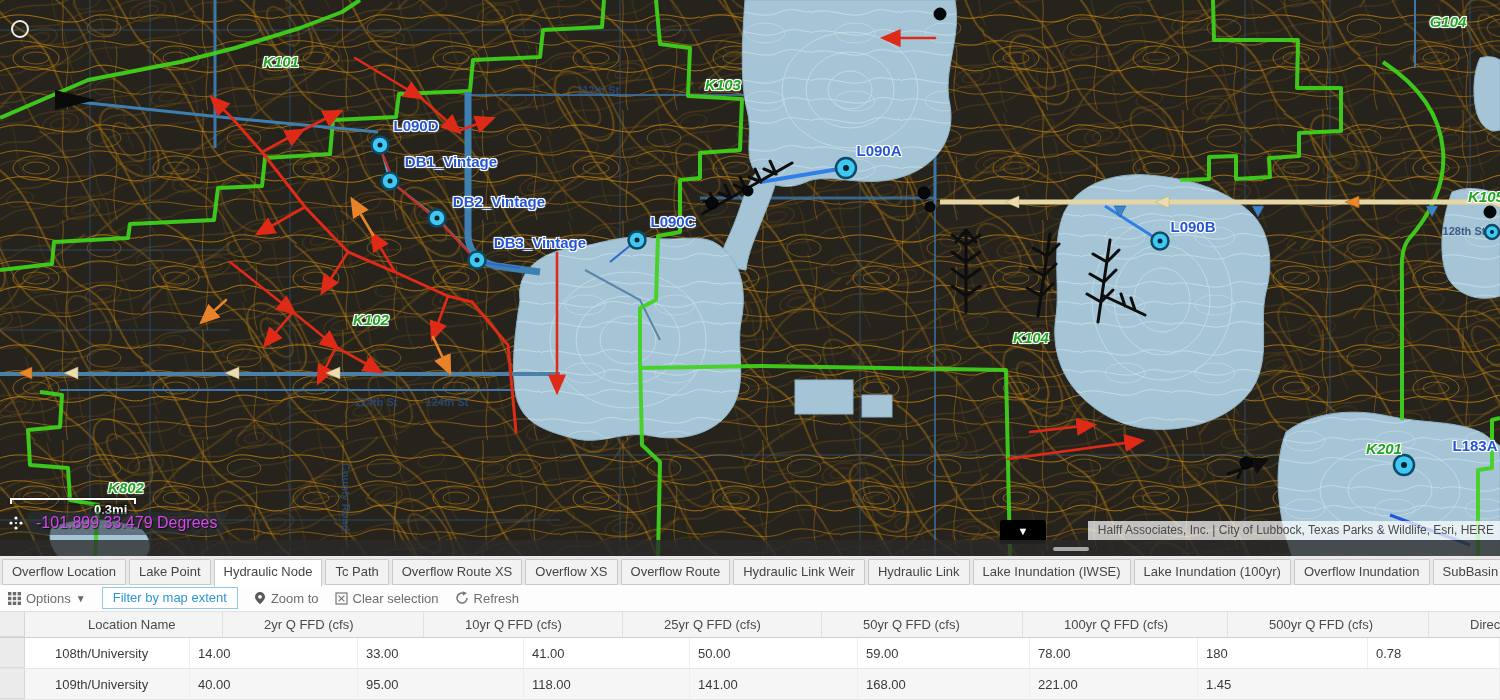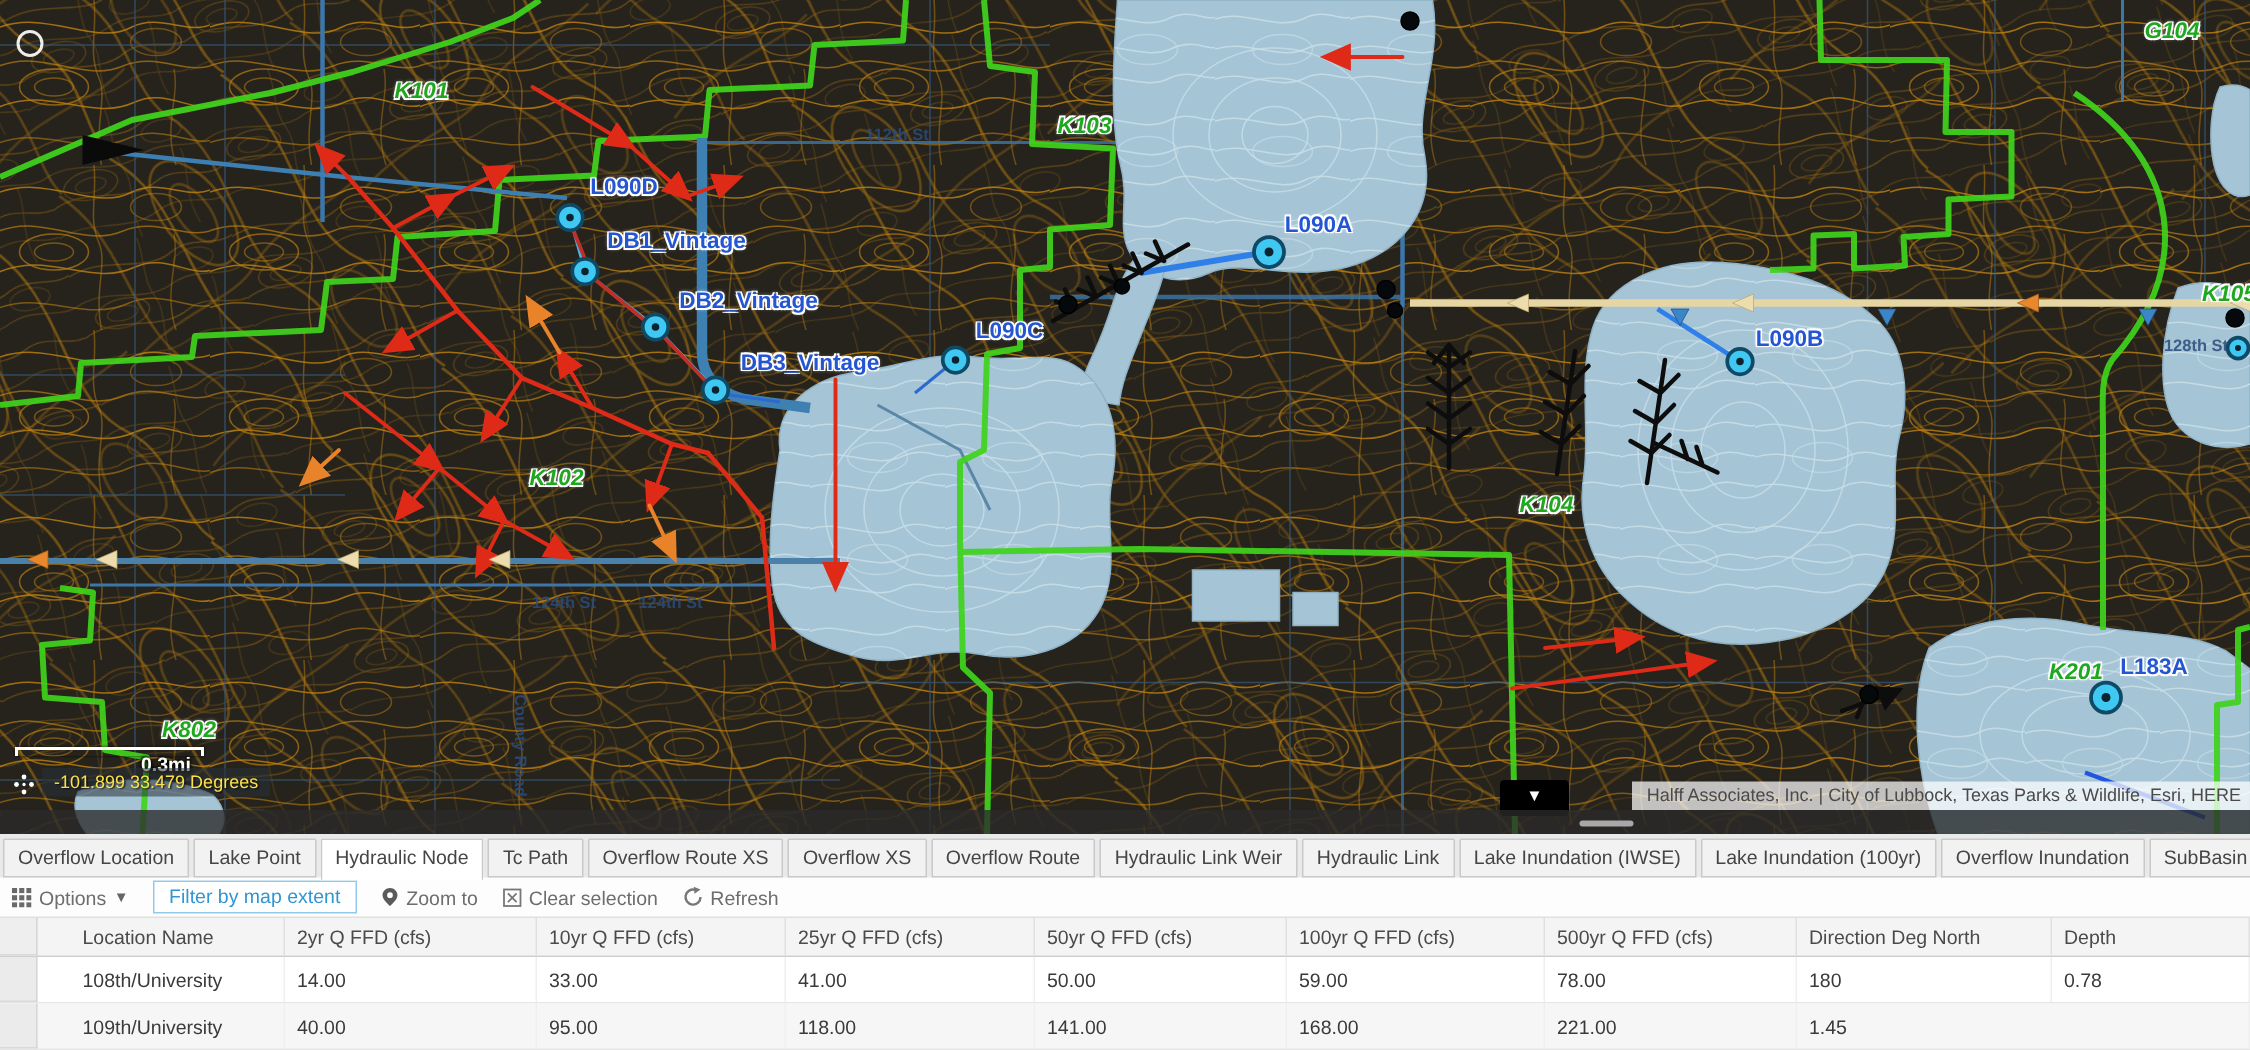--- a/index.html
+++ b/index.html
@@ -15,22 +15,22 @@
   .region-label { color:#1fa81f; font-style:italic; font-size:15px; }
   .node-label   { color:#2456d4; font-size:15px; }
   .street-label { color:#2b4c7c; font-size:11px; font-weight:bold; opacity:.85; text-shadow:none; }
 
   #scalebar { position:absolute; left:8px; top:494px; width:150px; height:30px; color:#fff; }
   #scalebar .bar { position:absolute; left:2px; top:4px; width:126px; height:6px;
     border-left:2px solid #fff; border-right:2px solid #fff; border-top:2px solid #fff;
     box-shadow:0 0 2px rgba(0,0,0,.8); }
   #scalebar .txt { position:absolute; left:86px; top:8px; font-size:13px; font-weight:bold;
     text-shadow:1px 1px 2px #000,-1px -1px 2px #000; }
-  #coords { position:absolute; left:28px; top:512px; background:rgba(40,50,55,.55); color:#fde047;
-    font-size:12px; padding:2px 8px 3px; border-radius:2px; text-shadow:1px 1px 1px rgba(0,0,0,.7); }
+  #coords { position:absolute; left:28px; top:512px; background:rgba(40,50,55,.55); color:#d946ef;
+    font-size:16px; padding:2px 8px 3px; border-radius:2px; text-shadow:1px 1px 1px rgba(0,0,0,.7); }
   #coord-icon { position:absolute; left:8px; top:515px; }
   #nav-circle { position:absolute; left:11px; top:20px; width:18px; height:18px;
     border:2px solid #fff; border-radius:50%; opacity:.92; }
   #attrib { position:absolute; right:0; top:521px; height:19px; background:rgba(255,255,255,.72);
     color:#4a4a4a; font-size:12px; line-height:19px; padding:0 6px 0 10px; white-space:nowrap; }
   #table-toggle { position:absolute; left:1000px; top:520px; width:46px; height:24px; background:#000;
     border-radius:3px; color:#fff; text-align:center; line-height:22px; font-size:11px; cursor:pointer; }
   #handle-strip { position:absolute; left:0; top:540px; width:1500px; height:16px; background:rgba(42,42,42,.78); }
   #handle-pill { position:absolute; left:1053px; top:7px; width:36px; height:4px; background:#a8a8a8; border-radius:2px; }
 
@@ -42,21 +42,21 @@
 
   
   #toolbar { height:27px; background:#fdfdfd; border-bottom:1px solid #e0e0e0; display:flex; align-items:center;
     padding-left:8px; gap:16px; flex:none; font-size:13px; color:#6d6d6d; position:relative; z-index:1; }
   .tool { display:flex; align-items:center; gap:5px; cursor:pointer; white-space:nowrap; }
   #filter-btn { border:1px solid #93c9e8; color:#2f96d3; background:#fff; padding:2px 10px 3px; font-size:13px; cursor:pointer; }
   .caret { font-size:10px; color:#666; }
 
   
   #grid { flex:1; display:flex; flex-direction:column; background:#fff; font-size:13px; overflow:hidden; }
-  .hrow { display:flex; height:26px; background:#f4f4f4; border-bottom:1px solid #cfcfcf; color:#4a4a4a; flex:none; }
+  .hrow { display:flex; height:26px; background:#f4f4f4; border-bottom:1px solid #cfcfcf; color:#4a4a4a; flex:none;gap:33px; }
   .hcell { display:flex; align-items:center; padding-left:8px; border-right:1px solid #e0e0e0; overflow:hidden; white-space:nowrap; }
   .drow { display:flex; height:31px; border-bottom:1px solid #e6e6e6; color:#3a3a3a; flex:none; background:#fff; }
   .drow.alt { background:#f6f6f6; }
   .dcell { display:flex; align-items:center; padding-left:8px; border-right:1px solid #efefef; overflow:hidden; white-space:nowrap; }
   .handle { width:25px; flex:none; background:#ebebeb; border-right:1px solid #d6d6d6; border-bottom:1px solid #d9d9d9; }
   .hrow .handle { background:#eee; }
   .first-col { padding-left:30px; }
 </style>
 </head>
 <body>
@@ -316,21 +316,21 @@
         <div class="maplabel region-label" style="left: 1031px; top: 337px;">K104</div>
         <div class="maplabel region-label" style="left: 126px; top: 487px;">K802</div>
         <div class="maplabel region-label" style="left: 1384px; top: 448px;">K201</div>
         <div class="maplabel node-label" style="left: 416px; top: 125px;">L090D</div>
         <div class="maplabel node-label" style="left: 451px; top: 161px;">DB1_Vintage</div>
         <div class="maplabel node-label" style="left: 499px; top: 201px;">DB2_Vintage</div>
         <div class="maplabel node-label" style="left: 540px; top: 242px;">DB3_Vintage</div>
         <div class="maplabel node-label" style="left: 673px; top: 221px;">L090C</div>
         <div class="maplabel node-label" style="left: 879px; top: 150px;">L090A</div>
         <div class="maplabel node-label" style="left: 1193px; top: 226px;">L090B</div>
-        <div class="maplabel node-label" style="left: 1436px; top: 445px;">L183A</div>
+        <div class="maplabel node-label" style="left: 1475px; top: 445px;">L183A</div>
         <div class="maplabel street-label" style="left: 598px; top: 90px;">112th St</div>
         <div class="maplabel street-label" style="left: 376px; top: 402px;">124th St</div>
         <div class="maplabel street-label" style="left: 447px; top: 402px;">124th St</div>
         <div class="maplabel street-label" style="left: 1464px; top: 231px;">128th St</div>
         <div class="maplabel street-label" style="left: 346px; top: 497px; transform: translate(-50%, -50%) rotate(90deg);">County Road</div>
       </div>
 
     <div id="nav-circle"></div>
 
     <div id="scalebar">

